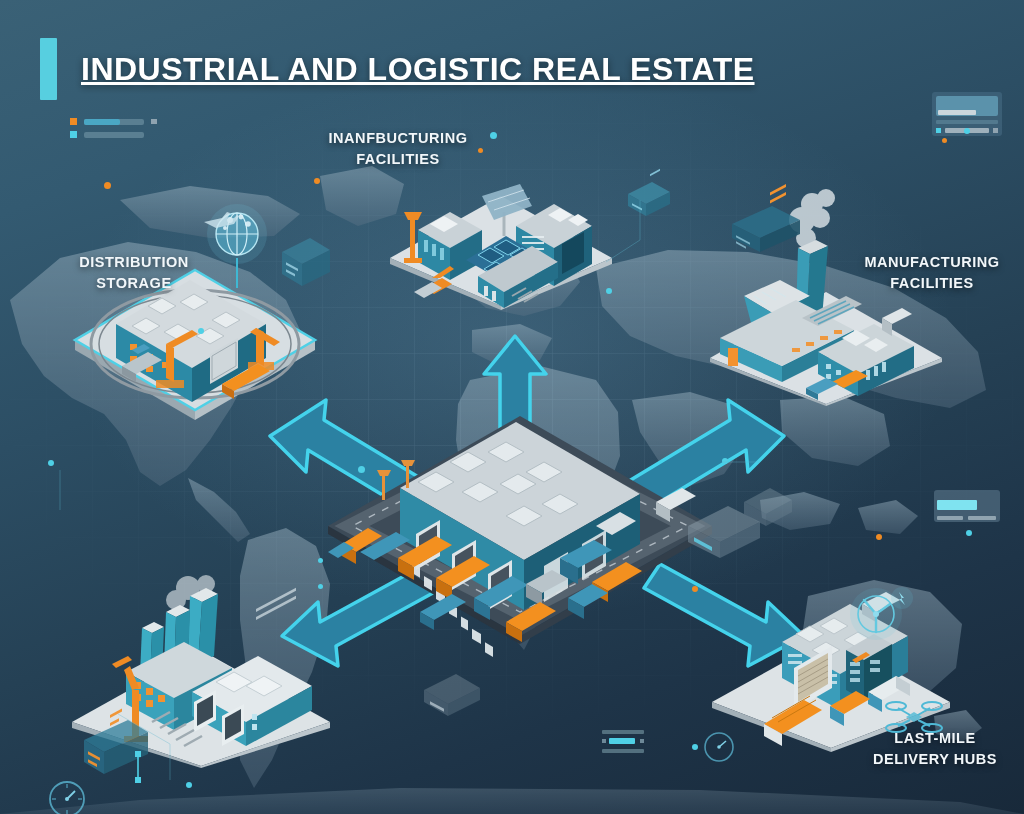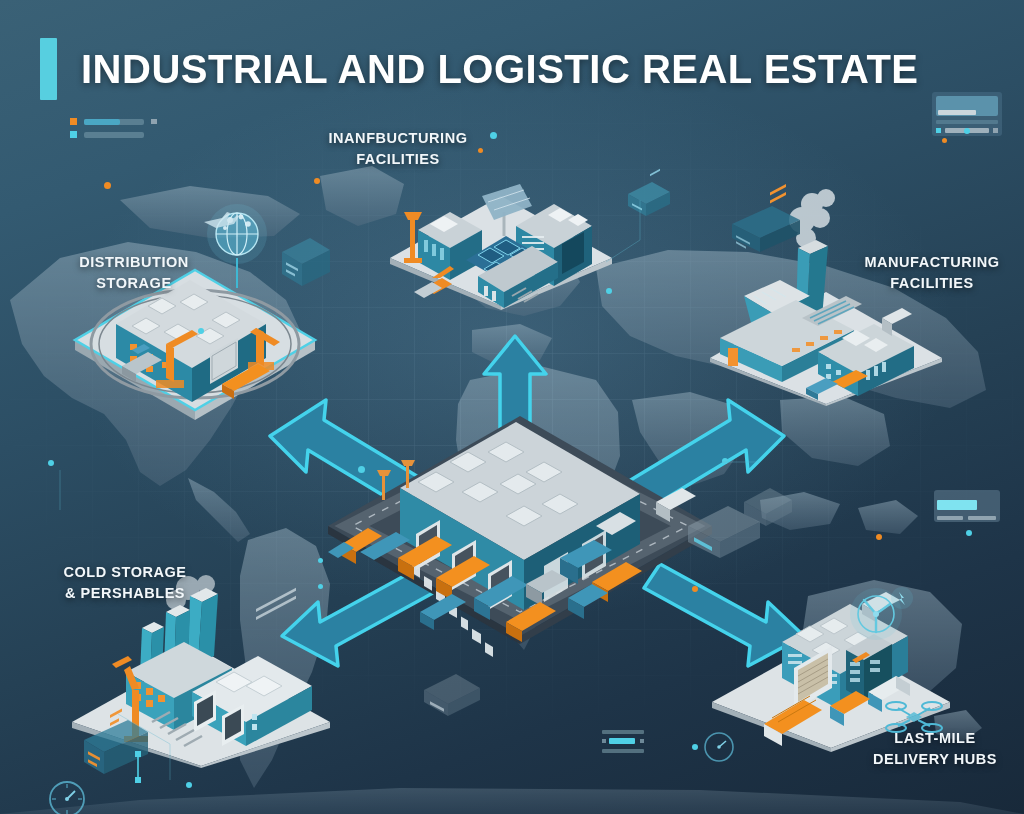--- a/index.html
+++ b/index.html
@@ -17,22 +17,22 @@
   #gridlines{position:absolute;inset:0;opacity:.13;
     background-image:
       repeating-linear-gradient(0deg,rgba(190,225,245,.55) 0 1px,transparent 1px 46px),
       repeating-linear-gradient(90deg,rgba(190,225,245,.55) 0 1px,transparent 1px 46px);
     -webkit-mask-image:radial-gradient(ellipse 62% 48% at 50% 50%,#000 10%,transparent 85%);
             mask-image:radial-gradient(ellipse 62% 48% at 50% 50%,#000 10%,transparent 85%);}
 
   
   #titlebar{position:absolute;left:40px;top:38px;display:flex;align-items:center;gap:24px;}
   #titleaccent{width:17px;height:62px;background:#57cfe0;border-radius:1px;}
-  #titletext{color:#ffffff;font-size:40px;font-weight:bold;letter-spacing:.5px;
-    text-shadow:0 2px 7px rgba(0,0,0,.45);white-space:nowrap;}
+  #titletext{color:#ffffff;font-size:32px;font-weight:bold;letter-spacing:.5px;
+    text-shadow:0 2px 7px rgba(0,0,0,.45);white-space:nowrap;text-decoration:underline;}
 
   
   .lbl{position:absolute;color:#f2f7fa;font-size:14.5px;font-weight:bold;
     line-height:1.42;letter-spacing:.55px;text-shadow:0 2px 6px rgba(0,0,0,.55);}
   .lbl.ctr{text-align:center;}
   .lbl.rgt{text-align:center;}
 
   
   .arrow{position:absolute;}
   .arrow svg{display:block;overflow:visible;}
@@ -541,24 +541,20 @@
       <path d="M46 86 L62 78 L66 82 L50 90 Z" fill="#ef8b24"></path>
 
       <g stroke="#9fabb2" stroke-width="2.5">
         <line x1="86" y1="144" x2="104" y2="134"></line>
         <line x1="94" y1="150" x2="112" y2="140"></line>
         <line x1="102" y1="156" x2="120" y2="146"></line>
         <line x1="110" y1="162" x2="128" y2="152"></line>
         <line x1="118" y1="168" x2="136" y2="158"></line>
       </g>
     </svg>
-  </div>
-  <div class="lbl" style="left:60px;top:562px;width:130px;text-align:center;">
-    <div>COLD STORAGE</div>
-    <div>&amp; PERSHABLES</div>
   </div>
 
   <div class="scene noclick" style="left:706px;top:588px;">
     <svg width="250" height="165" viewBox="0 0 250 165">
       <path d="M125 48 L244 114 L125 160 L6 114 Z" fill="#dde3e6"></path>
       <path d="M6 114 L125 160 L125 164 L6 120 Z" fill="#a3b0b8"></path>
       <path d="M244 114 L125 160 L125 164 L244 120 Z" fill="#bcc6cc"></path>
 
       <path d="M76 54 L144 16 L202 48 L134 86 Z" fill="#ccd5d9"></path>
       <path d="M76 54 L134 86 L134 122 L76 90 Z" fill="#3a9dba"></path>

